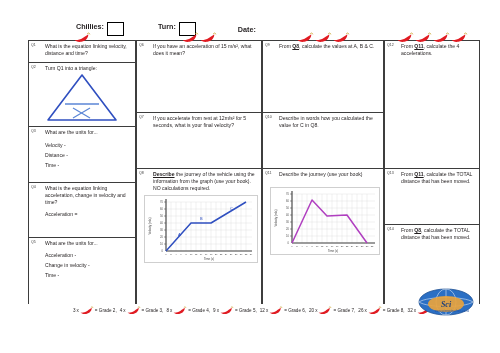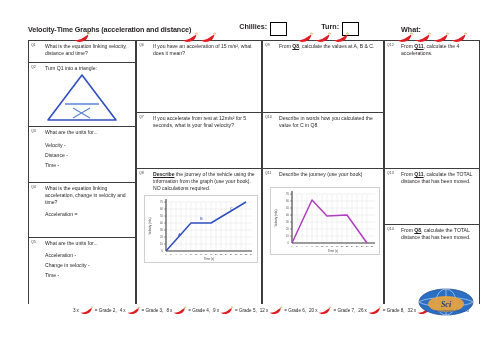--- a/index.html
+++ b/index.html
@@ -109,34 +109,33 @@
     position:absolute;left:428px;top:310px;width:48px;
     font-size:2.6px;color:#1f4e9c;text-align:center;letter-spacing:0.1px;
   }
 </style>
 </head>
 <body>
 
 <div class="page">
 
   <div class="hdr">
-    <div class="hdr-title">Velocity-Time Graphs (acceleration and distance)</div>
     <div class="sp1"></div>
     <div class="hdr-field">
       <span class="hdr-label">Chillies:</span>
       <span class="hdr-box"></span>
     </div>
     <div class="sp2"></div>
     <div class="hdr-field">
       <span class="hdr-label">Turn:</span>
       <span class="hdr-box"></span>
     </div>
     <div class="sp3"></div>
     <div class="hdr-field">
-      <span class="hdr-label">What:</span>
+      <span class="hdr-label">Date:</span>
     </div>
   </div>
 
   <div class="tbl">
 
     <div class="col c1">
       <div class="chillirow">
         <svg class="chilli" viewBox="0 0 34 22">
           <path d="M27 3 C29 1 31 2 31.5 4" stroke="#c9a227" stroke-width="1.6" fill="none" stroke-linecap="round"></path>
           <path d="M28.5 4.5 C29 11 24 18 15 19.5 C8 20.6 3 18.5 1.5 16 C6 16.8 12 15.5 17.5 12 C23 8.5 27 6 28.5 4.5 Z" fill="#e01b22"></path>

